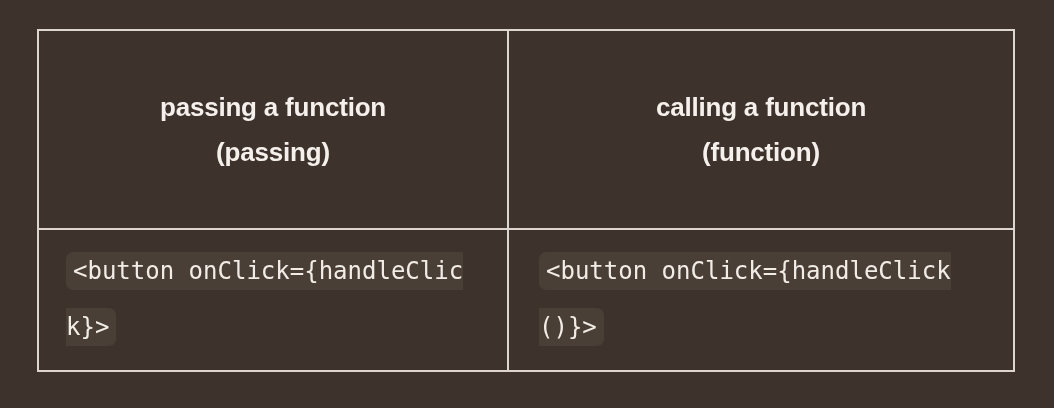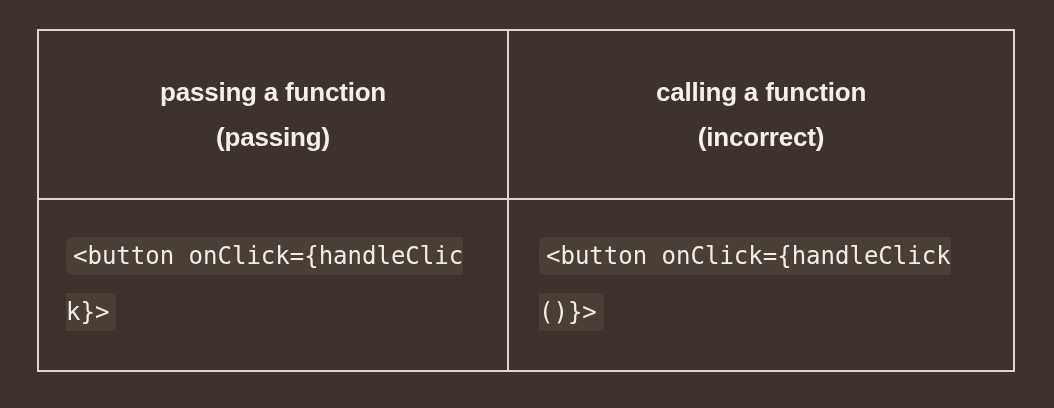--- a/index.html
+++ b/index.html
@@ -37,21 +37,21 @@
   .comparison-table td {
     border: 2px solid #ddd6d0;
     box-sizing: border-box;
     margin: 0;
   }
 
   .comparison-table col.col-left  { width: 470px; }
   .comparison-table col.col-right { width: 506px; }
 
   .header-cell {
-    height: 169px;
+    height: 199px;
     text-align: center;
     vertical-align: middle;
     padding: 10px 18px;
     color: #f5f0ec;
     font-weight: bold;
     font-size: 26px;
     line-height: 1.72;
     letter-spacing: -0.2px;
   }
 
@@ -97,21 +97,21 @@
     </colgroup>
 
     <thead>
       <tr>
         <th class="header-cell">
           <span class="hdr-line">passing a function</span>
           <span class="hdr-line">(passing)</span>
         </th>
         <th class="header-cell">
           <span class="hdr-line">calling a function</span>
-          <span class="hdr-line">(incorrect)</span>
+          <span class="hdr-line">(function)</span>
         </th>
       </tr>
     </thead>
 
     <tbody>
       <tr>
         <td class="code-cell">
           <code class="code-snippet">&lt;button onClick={handleClick}&gt;</code>
         </td>
         <td class="code-cell right-cell">

